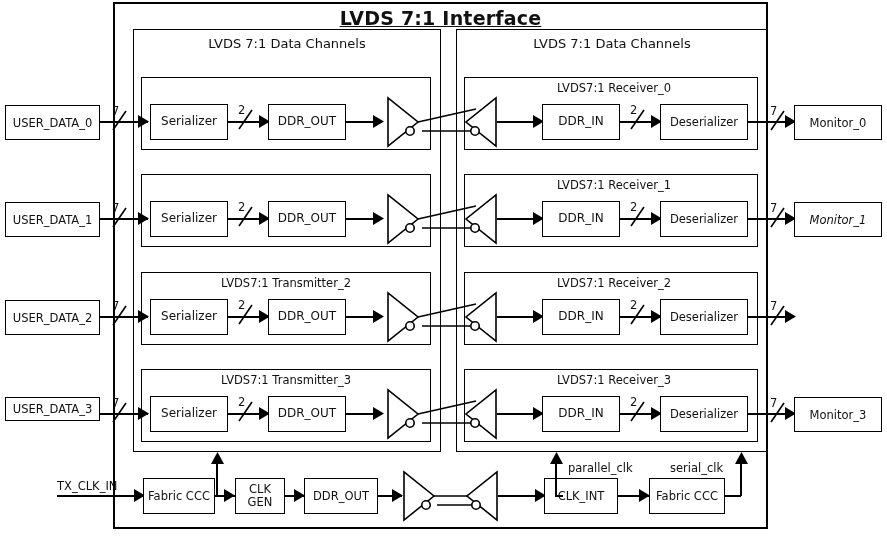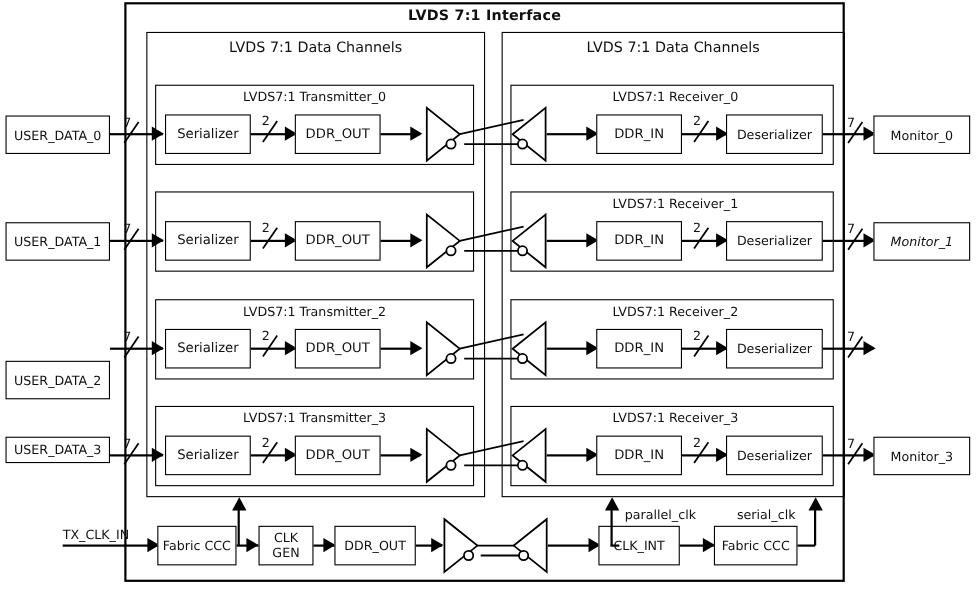--- a/index.html
+++ b/index.html
@@ -13,22 +13,22 @@
   }
   .abs{position:absolute;box-sizing:border-box;}
 
   
   .frame{border:2px solid #000;background:transparent;}
   .frame-inner{border:1.6px solid #000;background:transparent;}
   .frame-sub{border:1.4px solid #000;background:transparent;}
 
   
   .title-main{
-    font-size:13px;font-weight:bold;text-align:center;
-    letter-spacing:.2px;white-space:nowrap;
+    font-size:19px;font-weight:bold;text-align:center;
+    letter-spacing:.2px;white-space:nowrap;text-decoration:underline;
   }
   .title-grp{
     font-size:13px;text-align:center;white-space:nowrap;
   }
   .title-sub{
     font-size:11.5px;text-align:center;white-space:nowrap;
   }
 
   
   .blk{
@@ -77,21 +77,20 @@
   <div class="abs wh" style="left:100px;top:121px;width:48px;"></div>
   <div class="abs buslab" style="left:112px;top:106px;">7</div>
   <svg class="abs" style="left:112px;top:110px;width:18px;height:22px;">
     <line x1="14" y1="1" x2="1" y2="20" stroke="#000" stroke-width="1.6"></line>
   </svg>
   <svg class="abs" style="left:138px;top:114px;width:12px;height:16px;">
     <polygon points="0,1 11,7.5 0,14" fill="#000"></polygon>
   </svg>
 
   <div class="abs frame-sub" style="left:141px;top:77px;width:290px;height:73px;"></div>
-  <div class="abs title-sub" style="left:141px;top:81px;width:290px;">LVDS7:1 Transmitter_0</div>
   <div class="abs blk" style="left:150px;top:104px;width:78px;height:36px;">
     <span>Serializer</span>
   </div>
   <div class="abs wh" style="left:228px;top:121px;width:40px;"></div>
   <div class="abs buslab" style="left:238px;top:105px;">2</div>
   <svg class="abs" style="left:238px;top:109px;width:18px;height:22px;">
     <line x1="14" y1="1" x2="1" y2="20" stroke="#000" stroke-width="1.6"></line>
   </svg>
   <svg class="abs" style="left:259px;top:114px;width:12px;height:16px;">
     <polygon points="0,1 11,7.5 0,14" fill="#000"></polygon>
@@ -220,21 +219,21 @@
   <svg class="abs" style="left:770px;top:207px;width:18px;height:22px;">
     <line x1="14" y1="1" x2="1" y2="20" stroke="#000" stroke-width="1.6"></line>
   </svg>
   <svg class="abs" style="left:785px;top:211px;width:12px;height:16px;">
     <polygon points="0,1 11,7.5 0,14" fill="#000"></polygon>
   </svg>
   <div class="abs io-blk" style="left:794px;top:202px;width:88px;height:35px;font-style:italic;">
     <span>Monitor_1</span>
   </div>
 
-  <div class="abs io-blk" style="left:5px;top:300px;width:95px;height:35px;margin-top:28px;">
+  <div class="abs io-blk" style="left:5px;top:300px;width:95px;height:35px;">
     <span>USER_DATA_2</span>
   </div>
   <div class="abs wh" style="left:100px;top:316px;width:48px;"></div>
   <div class="abs buslab" style="left:112px;top:301px;">7</div>
   <svg class="abs" style="left:112px;top:305px;width:18px;height:22px;">
     <line x1="14" y1="1" x2="1" y2="20" stroke="#000" stroke-width="1.6"></line>
   </svg>
   <svg class="abs" style="left:138px;top:309px;width:12px;height:16px;">
     <polygon points="0,1 11,7.5 0,14" fill="#000"></polygon>
   </svg>

